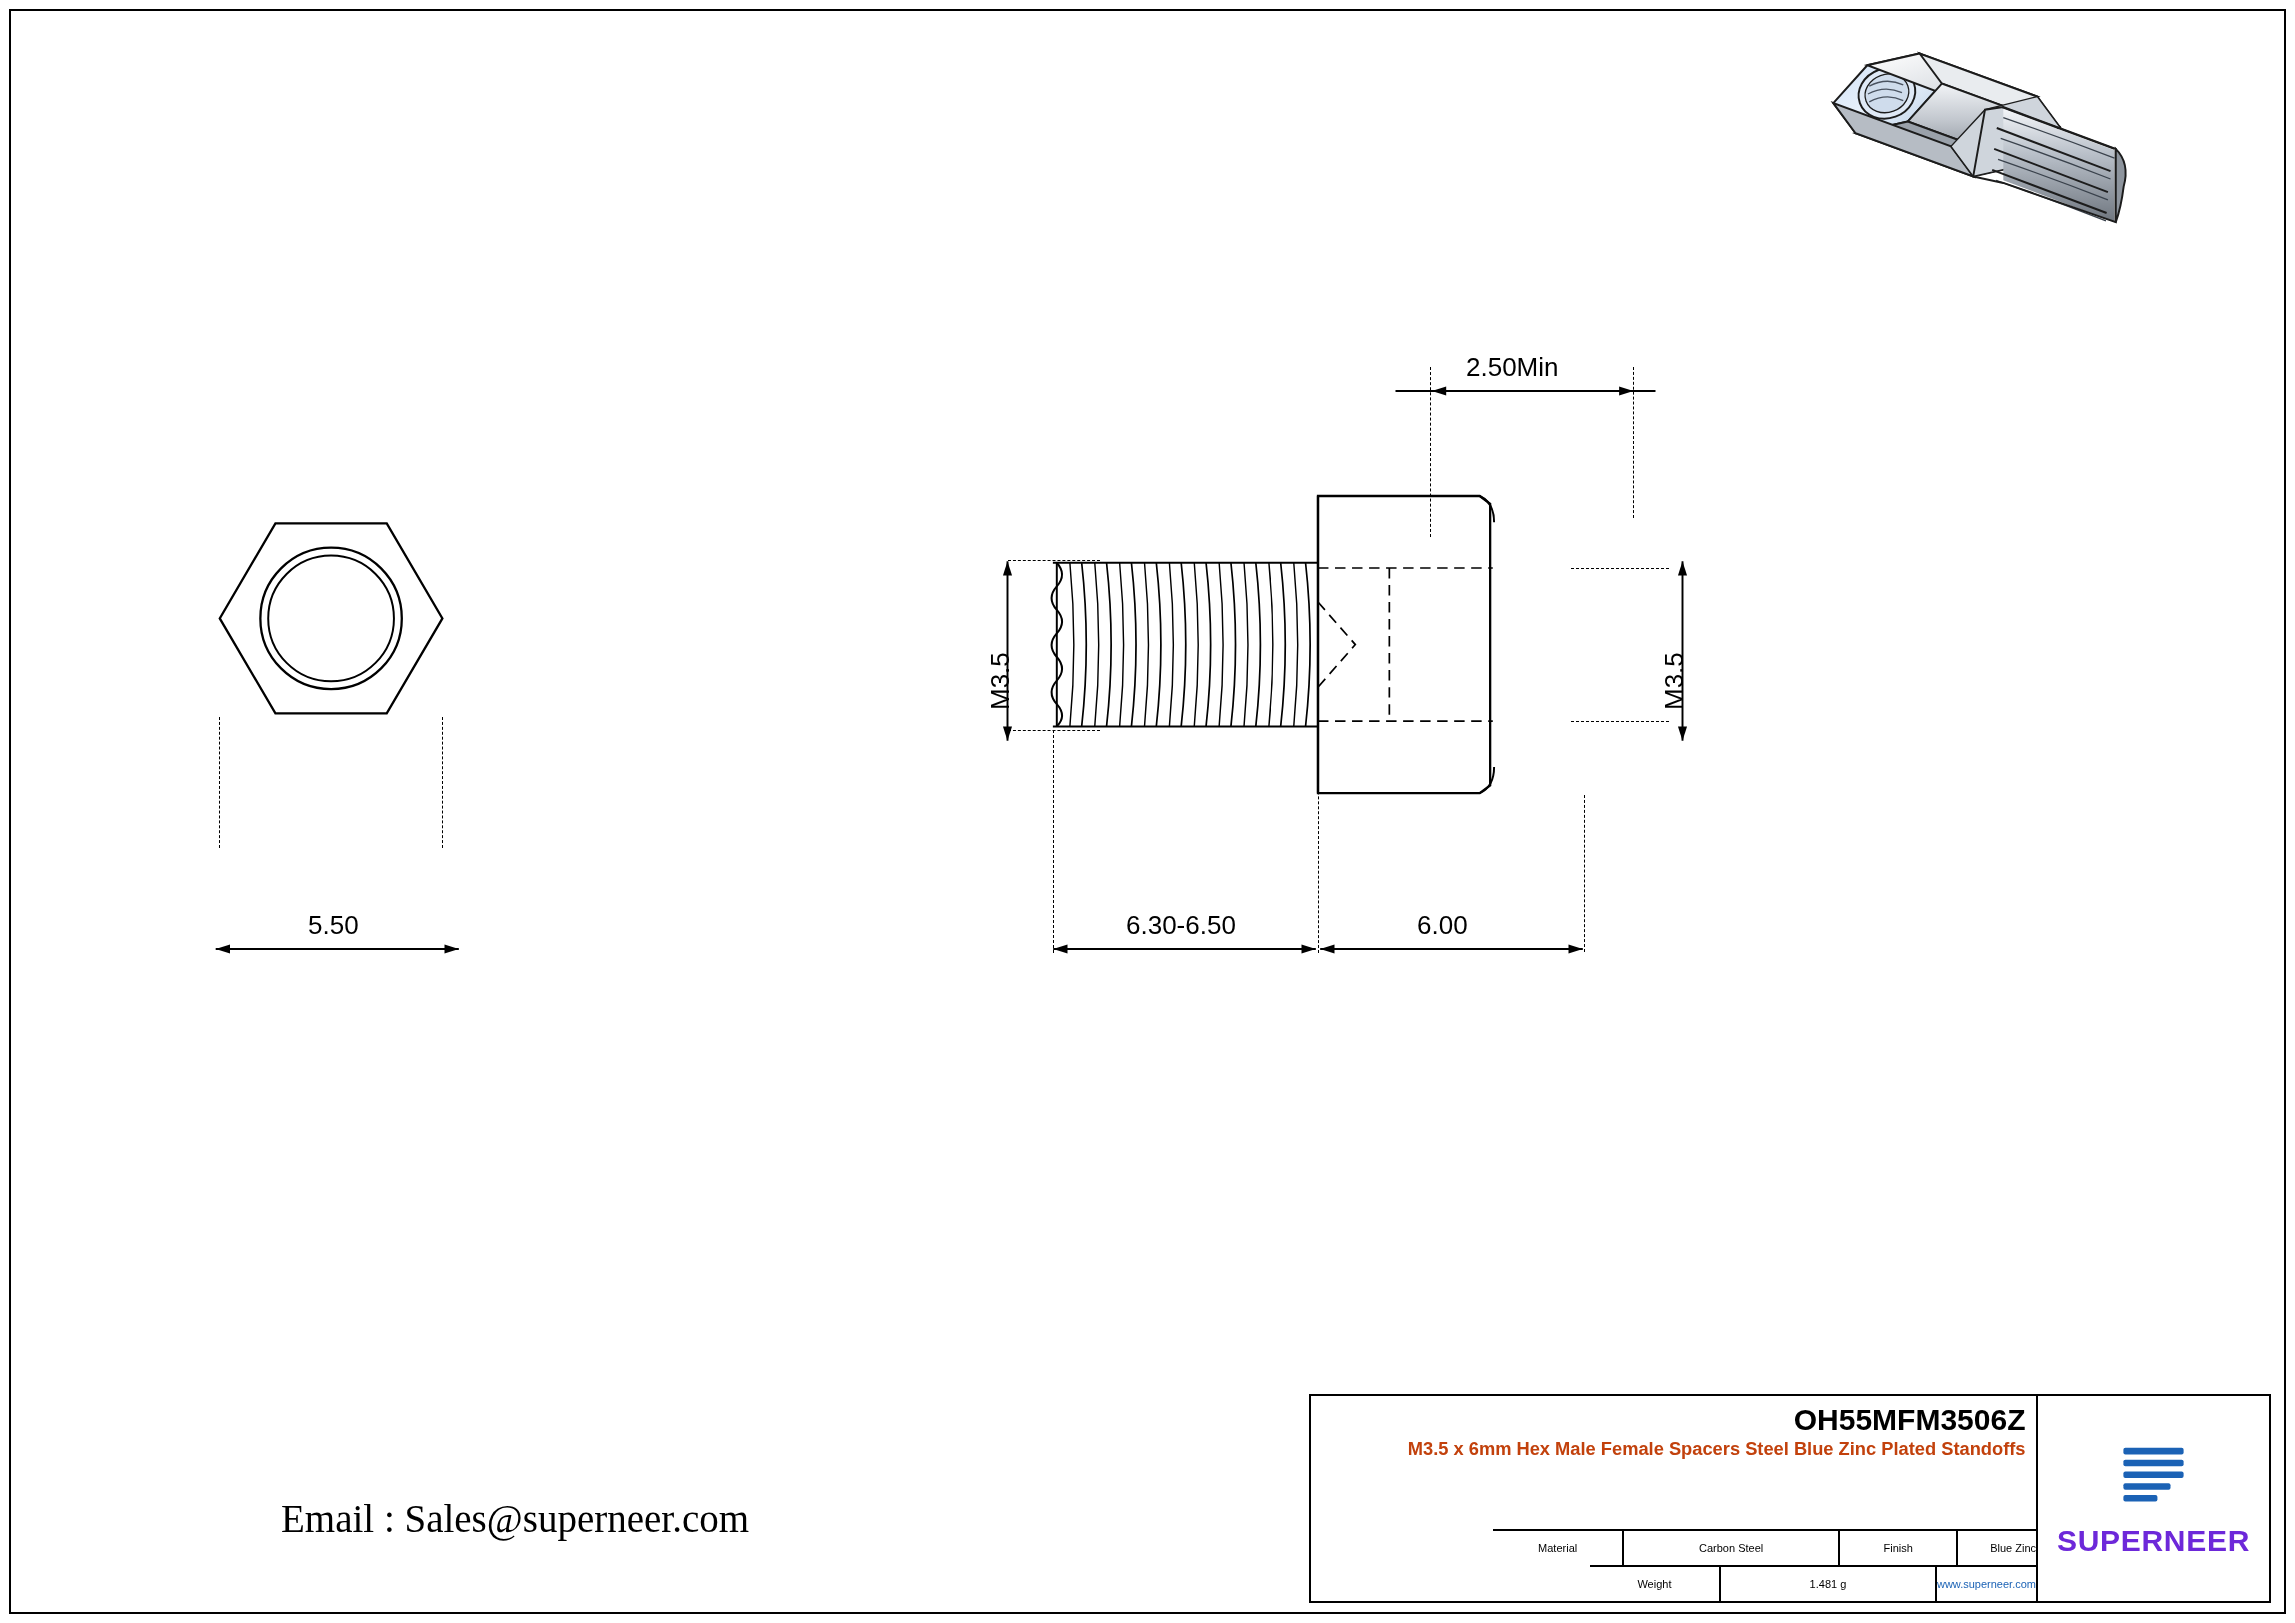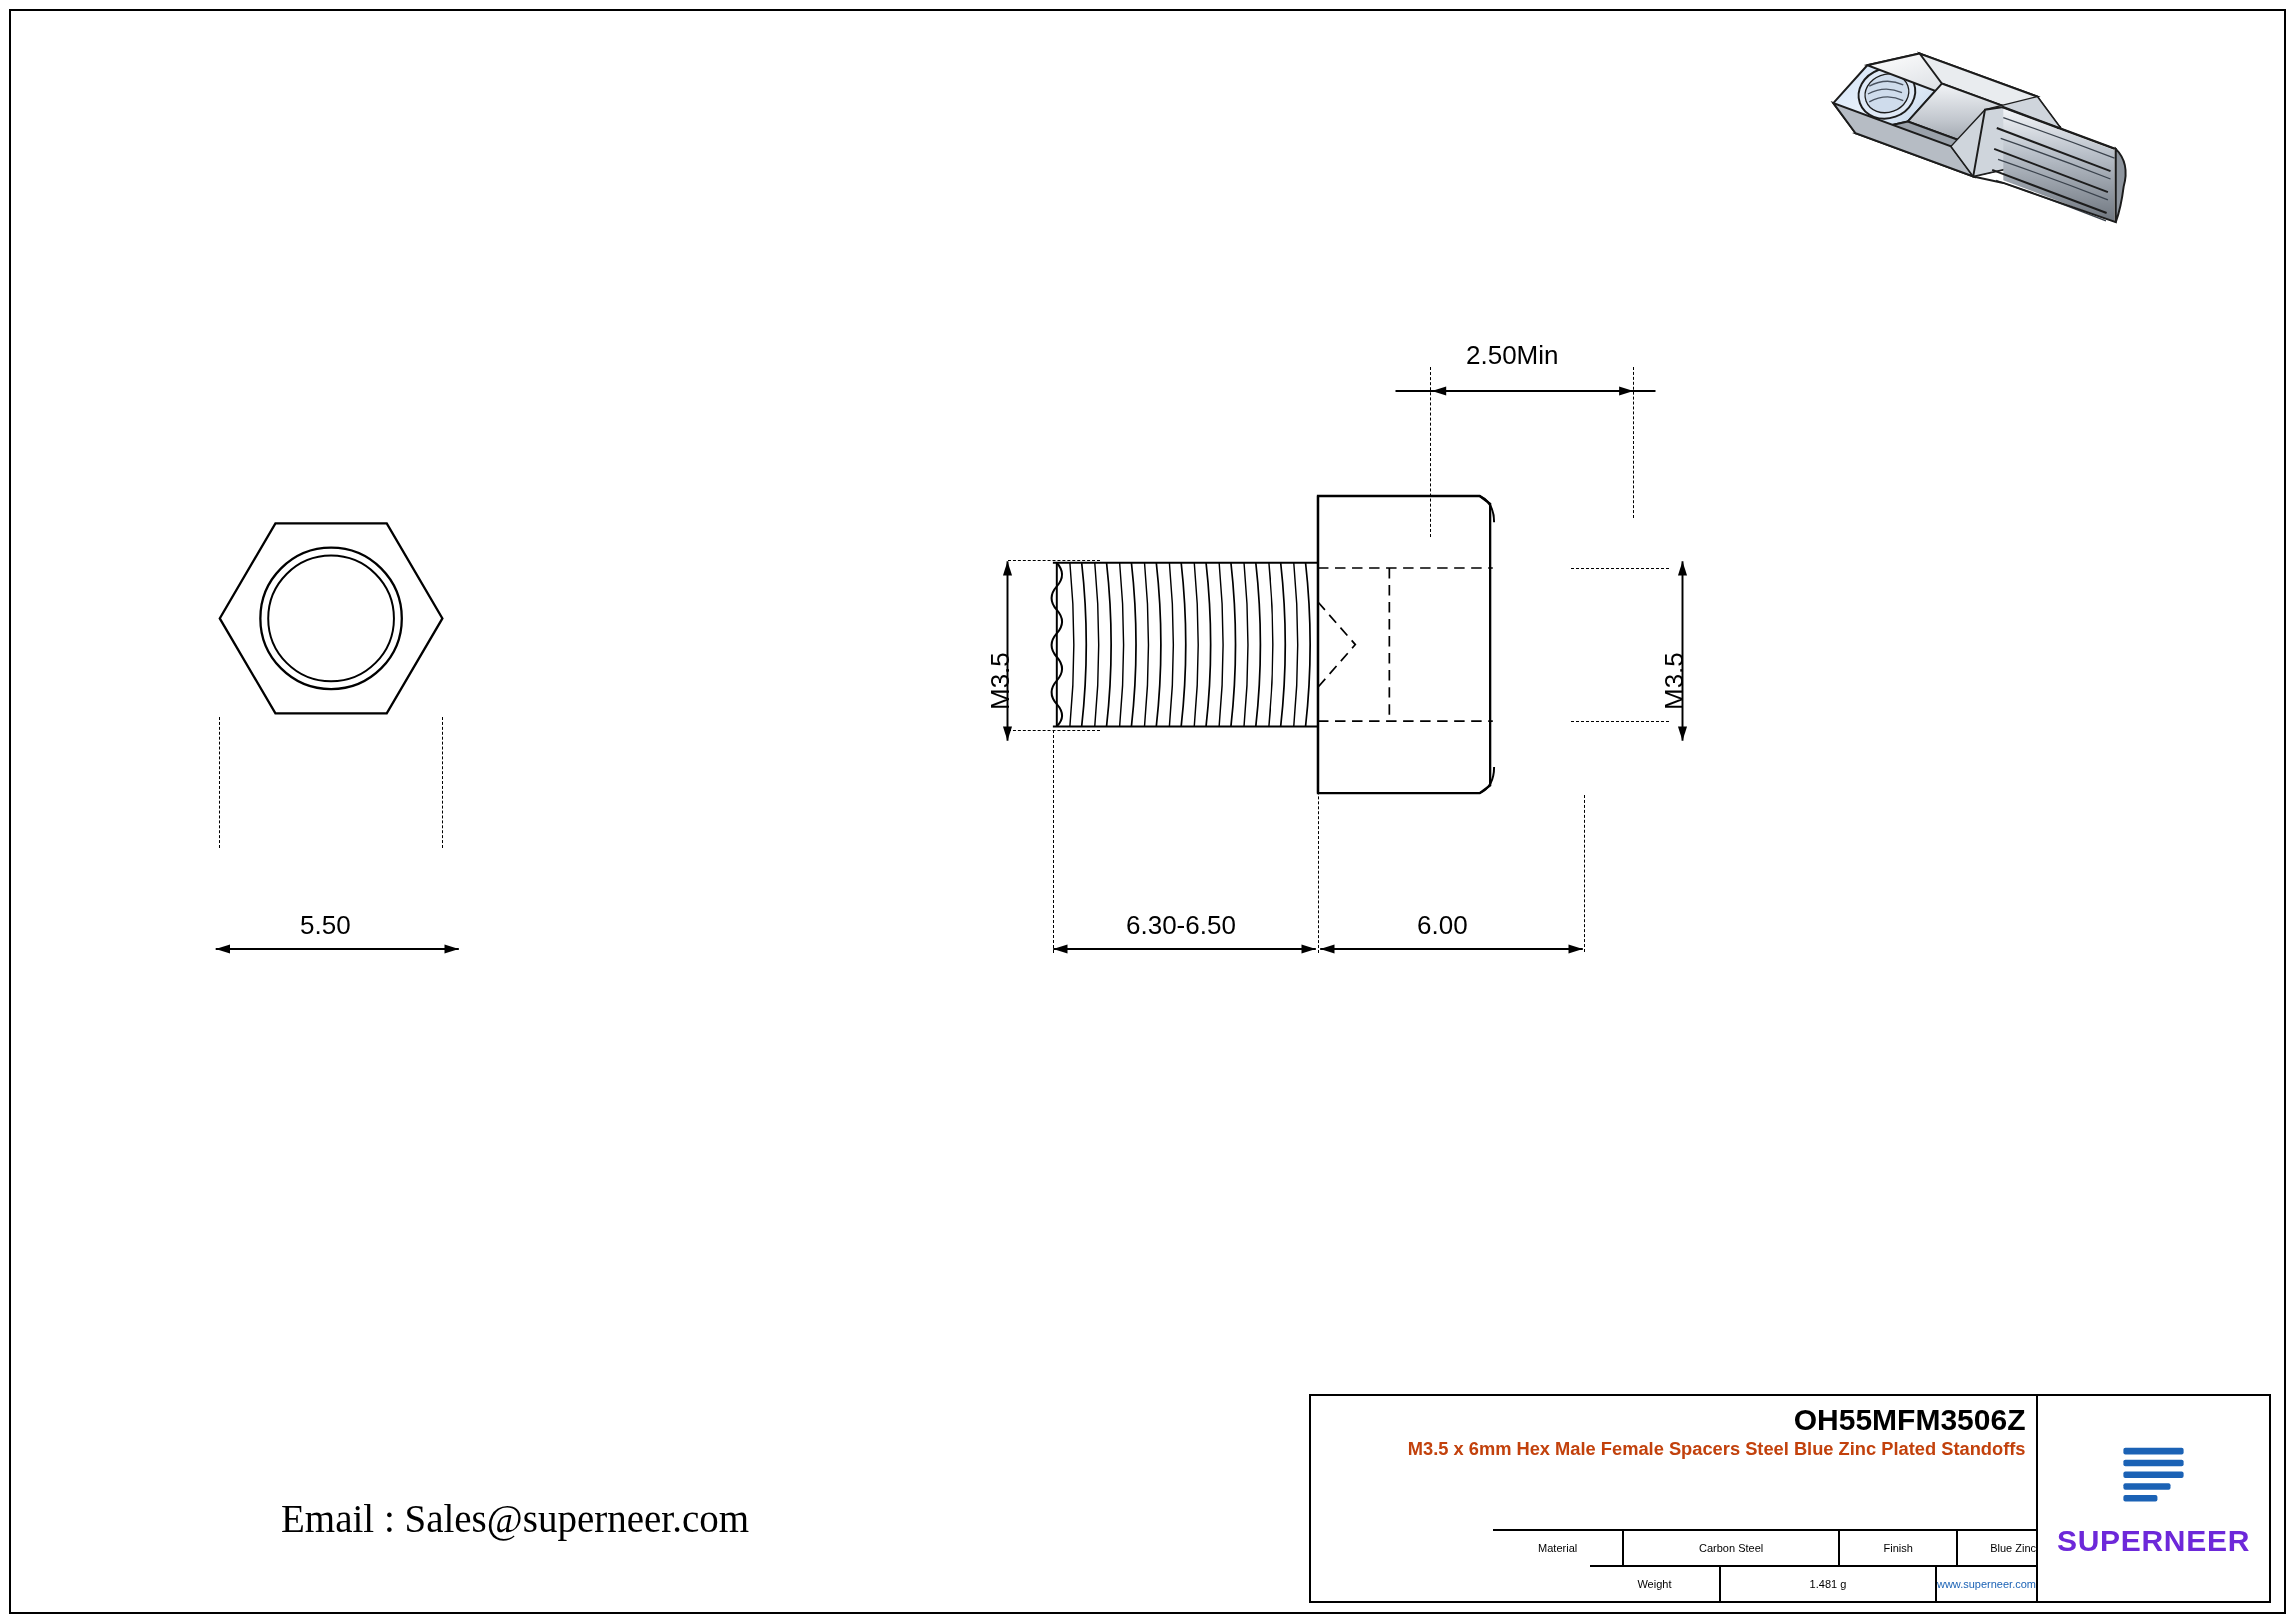--- a/index.html
+++ b/index.html
@@ -166,21 +166,21 @@
     </svg>
 
     <div class="dash-v" style="left:219px; top:717px; height:131px;"></div>
     <div class="dash-v" style="left:442px; top:717px; height:131px;"></div>
 
     <svg width="275" height="26" viewBox="0 0 420 40" style="position:absolute; left:203px; top:936px;">
       <line x1="18" y1="20" x2="392" y2="20" stroke="#000" stroke-width="3"></line>
       <polygon points="18,20 40,13 40,27" fill="#000"></polygon>
       <polygon points="392,20 370,13 370,27" fill="#000"></polygon>
     </svg>
-    <div class="dimtext" style="left:300px; top:910px;">5.50</div>
+    <div class="dimtext" style="left:308px; top:910px;">5.50</div>
   </div>
 
   <div>
     <svg width="851" height="367" viewBox="0 0 1300 560" style="position:absolute; left:1028px; top:484px;">
 
       <g stroke="#000" stroke-width="3" fill="none">
         <rect x="38" y="120" width="405" height="250" fill="#ffffff" stroke="none"></rect>
         <line x1="38" y1="120" x2="443" y2="120"></line>
         <line x1="38" y1="370" x2="443" y2="370"></line>
       </g>
@@ -247,21 +247,21 @@
     <div class="dash-h" style="left:1571px; top:568px; width:98px;"></div>
     <div class="dash-h" style="left:1571px; top:721px; width:98px;"></div>
 
     <div class="dash-v" style="left:1430px; top:367px; height:170px;"></div>
     <div class="dash-v" style="left:1633px; top:367px; height:151px;"></div>
     <svg width="275" height="26" viewBox="0 0 420 40" style="position:absolute; left:1388px; top:378px;">
       <line x1="10" y1="20" x2="410" y2="20" stroke="#000" stroke-width="3"></line>
       <polygon points="66,20 88,13 88,27" fill="#000"></polygon>
       <polygon points="376,20 354,13 354,27" fill="#000"></polygon>
     </svg>
-    <div class="dimtext" style="left:1466px; top:340px;">2.50Min</div>
+    <div class="dimtext" style="left:1466px; top:352px;">2.50Min</div>
 
     <div class="dash-v" style="left:1053px; top:730px; height:223px;"></div>
     <div class="dash-v" style="left:1318px; top:727px; height:226px;"></div>
     <div class="dash-v" style="left:1584px; top:795px; height:157px;"></div>
 
     <svg width="275" height="26" viewBox="0 0 420 40" style="position:absolute; left:1047px; top:936px;">
       <line x1="8" y1="20" x2="412" y2="20" stroke="#000" stroke-width="3"></line>
       <polygon points="8,20 30,13 30,27" fill="#000"></polygon>
       <polygon points="412,20 390,13 390,27" fill="#000"></polygon>
     </svg>

